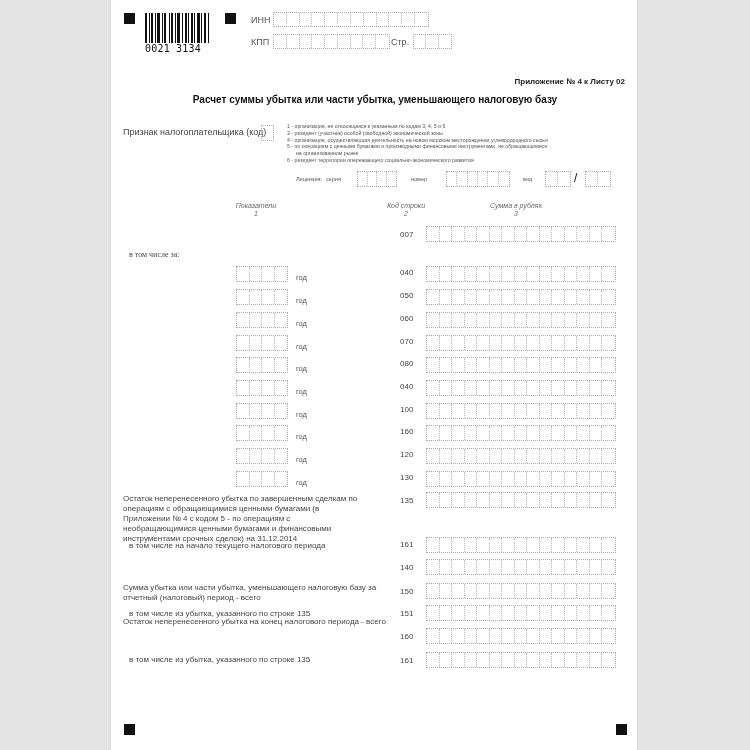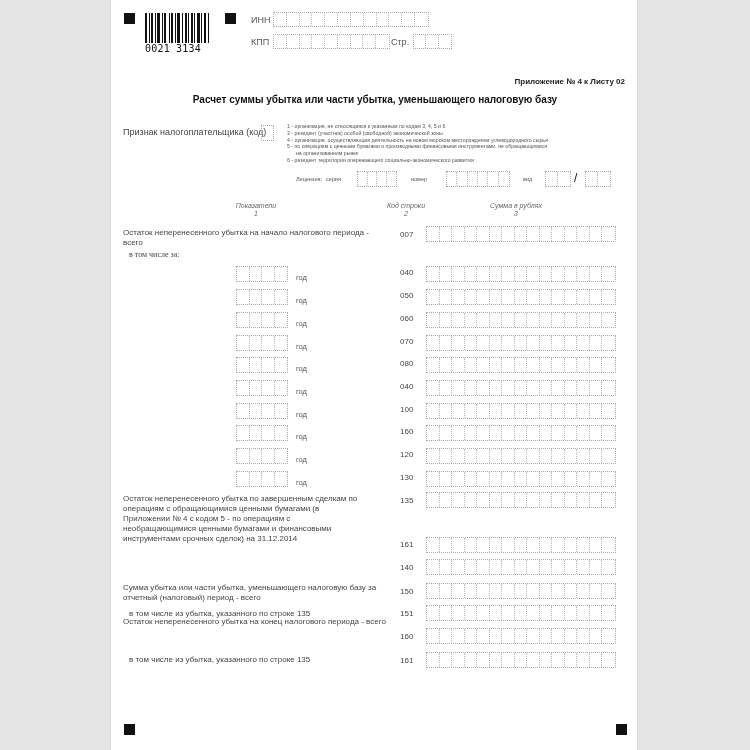--- a/index.html
+++ b/index.html
@@ -146,21 +146,20 @@
   </div>
   <div class="colhead" style="left:265px;top:202px;width:60px;">
     <div>Код строки</div>
     <div>2</div>
   </div>
   <div class="colhead" style="left:360px;top:202px;width:90px;">
     <div>Сумма в рублях</div>
     <div>3</div>
   </div>
 
-  <div class="row-text" style="top:228px;">Остаток неперенесенного убытка на начало налогового периода - всего</div>
   <div class="code" style="top:230px;">007</div>
   <div class="cells amt" style="left:315px;top:226px;width:190px;height:16px;">
       <span style="width: 12.5333px;"></span>
       <span style="width: 12.5333px;"></span>
       <span style="width: 12.5333px;"></span>
       <span style="width: 12.5333px;"></span>
       <span style="width: 12.5333px;"></span>
       <span style="width: 12.5333px;"></span>
       <span style="width: 12.5333px;"></span>
       <span style="width: 12.5333px;"></span>
@@ -190,20 +189,21 @@
       <span style="width: 12.5333px;"></span>
       <span style="width: 12.5333px;"></span>
       <span style="width: 12.5333px;"></span>
       <span style="width: 12.5333px;"></span>
       <span style="width: 12.5333px;"></span>
       <span style="width: 12.5333px;"></span>
       <span style="width: 12.5333px;"></span>
       <span style="width: 12.5333px;"></span>
     </div>
 
+  <div class="row-text sub" style="top:541px;">в том числе на начало текущего налогового периода</div>
   <div class="code" style="top:540px;">161</div>
   <div class="cells amt" style="left:315px;top:537px;width:190px;height:16px;">
       <span style="width: 12.5333px;"></span>
       <span style="width: 12.5333px;"></span>
       <span style="width: 12.5333px;"></span>
       <span style="width: 12.5333px;"></span>
       <span style="width: 12.5333px;"></span>
       <span style="width: 12.5333px;"></span>
       <span style="width: 12.5333px;"></span>
       <span style="width: 12.5333px;"></span>

